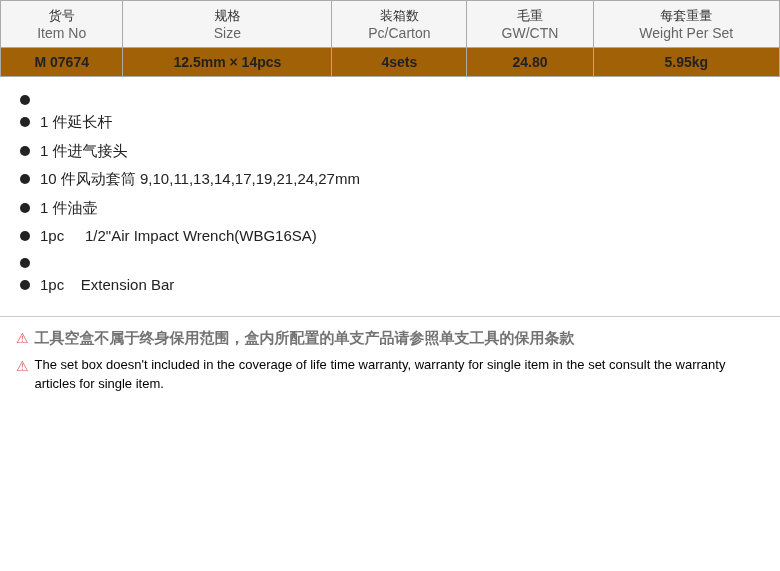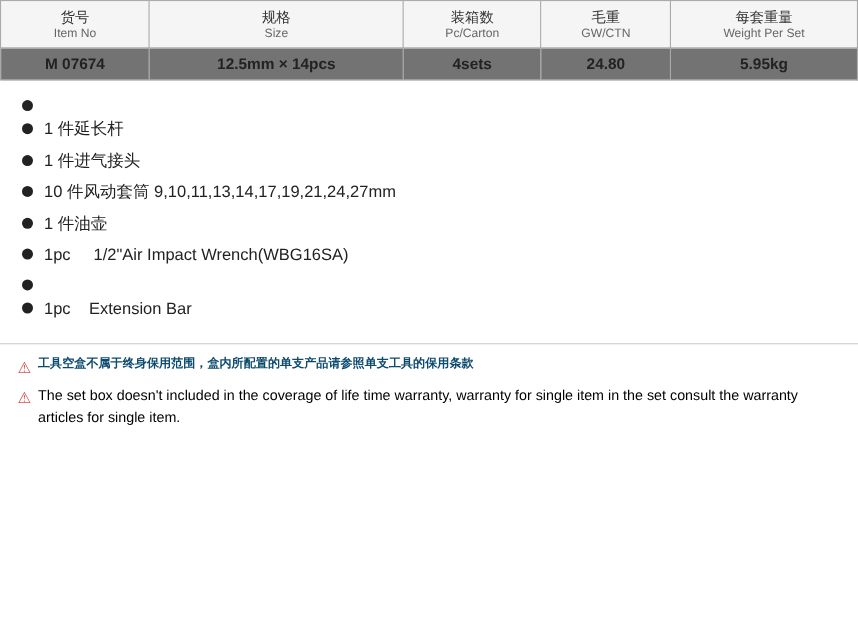--- a/index.html
+++ b/index.html
@@ -45,27 +45,27 @@
     }
 
     .product-table thead th .zh {
       display: block;
       font-size: 13px;
       color: #333;
     }
 
     .product-table thead th .en {
       display: block;
-      font-size: 11px;
+      font-size: 14px;
       color: #666;
     }
 
     .product-table tbody td {
       font-size: 14px;
-      background: #737373;
+      background: #a16207;
     }
 
     .product-table tbody td:first-child {
       font-weight: bold;
     }
 
     
     .content-section {
       padding: 14px 20px 10px 20px;
     }
@@ -117,23 +117,23 @@
 
     .warning-icon {
       color: #d9534f;
       font-size: 14px;
       margin-right: 6px;
       flex-shrink: 0;
       margin-top: 1px;
     }
 
     .warning-text-zh {
-      font-size: 11px;
+      font-size: 15px;
       font-weight: bold;
-      color: #0c4a6e;
+      color: #737373;
     }
 
     .warning-text-en {
       font-size: 13px;
       color: #000000;
     }
   </style>
 </head>
 <body>
 

